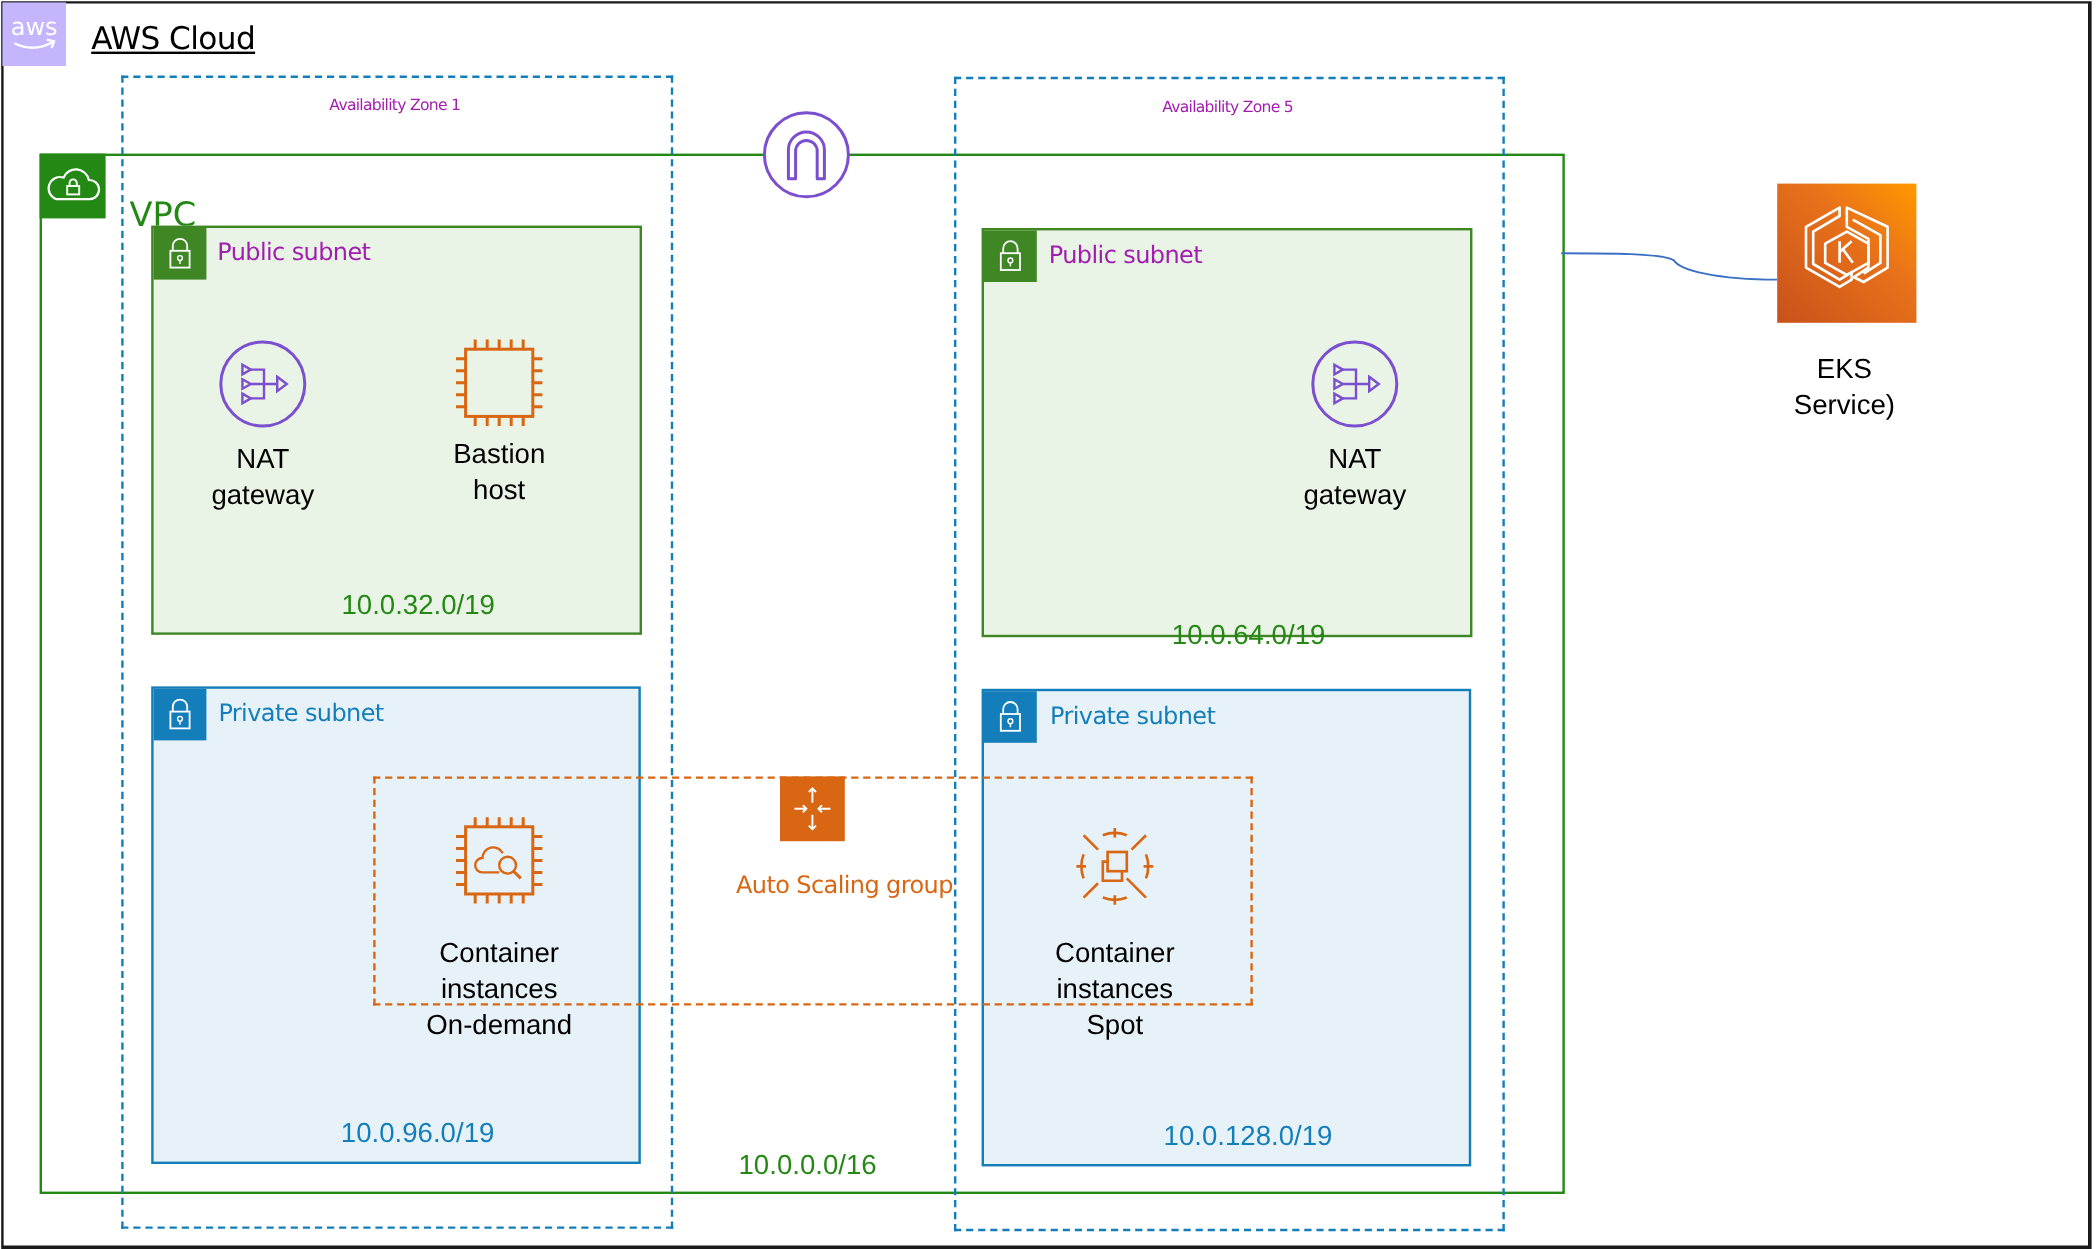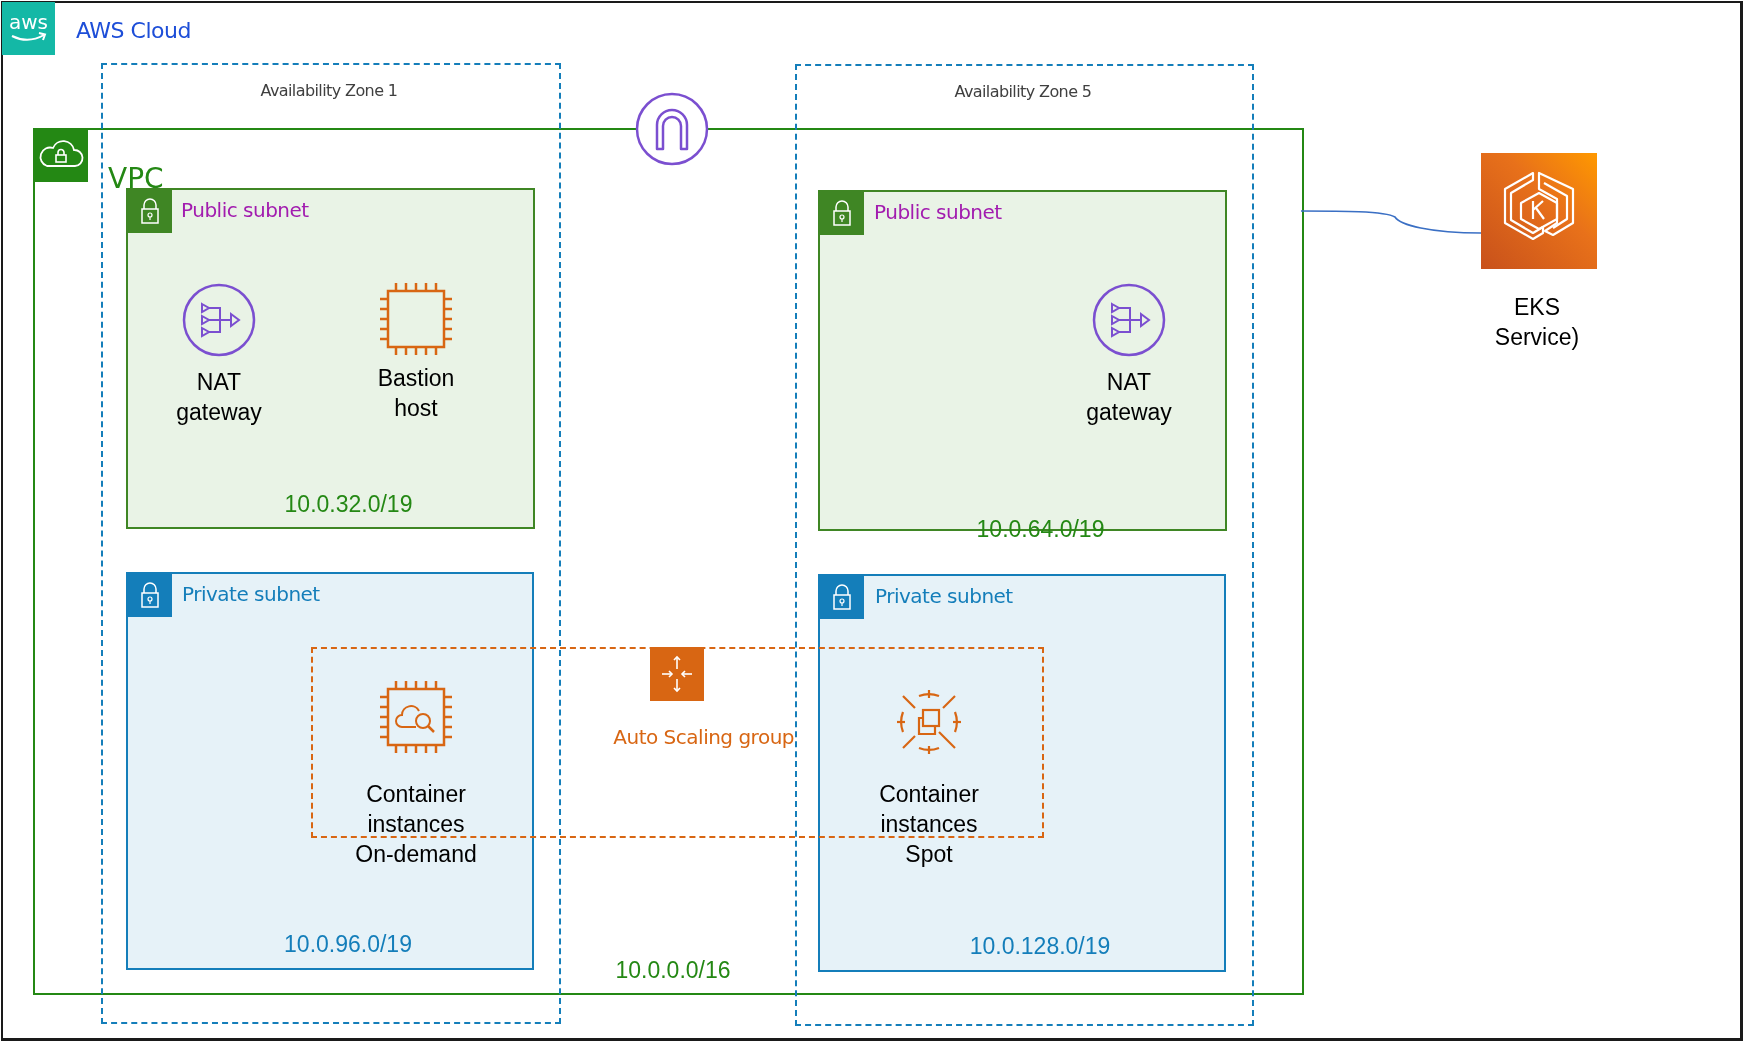--- a/index.html
+++ b/index.html
@@ -1,25 +1,25 @@
 <!DOCTYPE html>
 <html><head>
 <meta charset="utf-8">
 <style>
   html, body { margin: 0; padding: 0; background: #ffffff; }
   body { width: 1749px; height: 1041px; position: relative; overflow: hidden;
          font-family: "Liberation Sans", sans-serif; }
   .abs { position: absolute; }
   .frame { left: 1px; top: 1px; width: 1737px; height: 1035px; border: 2px solid #1a1a1a; border-right-width: 3px; border-bottom-width: 3px; }
-  .aws-logo { left: 2px; top: 2px; width: 53px; height: 53px; background: #14b8a6; }
-  .aws-cloud-label { left: 76px; top: 18px; font-size: 22px; color: #1d4ed8; font-family: "DejaVu Sans", sans-serif; letter-spacing: -0.5px; }
+  .aws-logo { left: 2px; top: 2px; width: 53px; height: 53px; background: #c4b5fd; }
+  .aws-cloud-label { left: 76px; top: 18px; font-size: 26px; color: #000000; font-family: "DejaVu Sans", sans-serif; letter-spacing: -0.5px; text-decoration: underline; }
   .az { border: 2px dashed #147eba; }
   .az1 { left: 101px; top: 63px; width: 456px; height: 957px; }
   .az2 { left: 795px; top: 64px; width: 455px; height: 958px; }
-  .az-label { font-size: 16px; color: #404040; font-family: "DejaVu Sans", sans-serif; letter-spacing: -0.6px; width: 456px; text-align: center; }
+  .az-label { font-size: 13px; color: #a21caf; font-family: "DejaVu Sans", sans-serif; letter-spacing: -0.6px; width: 456px; text-align: center; }
   .vpc { left: 33px; top: 128px; width: 1267px; height: 863px; border: 2px solid #248814; }
   .vpc-icon { left: 33px; top: 128px; width: 55px; height: 54px; background: #248814; }
   .vpc-label { left: 108px; top: 146px; font-size: 28px; color: #248814; font-family: "DejaVu Sans", sans-serif; margin-top: 16px; }
   .subnet { border: 2px solid; }
   .pub { background: #e9f3e6; border-color: #3f8624; }
   .priv { background: #e6f2f8; border-color: #147eba; }
   .sub-icon { width: 44px; height: 43px; }
   .pub .sub-icon, .pub-icon { background: #3f8624; }
   .priv-icon { background: #147eba; }
   .sub-title { font-size: 20px; font-family: "DejaVu Sans", sans-serif; letter-spacing: -0.5px; }

